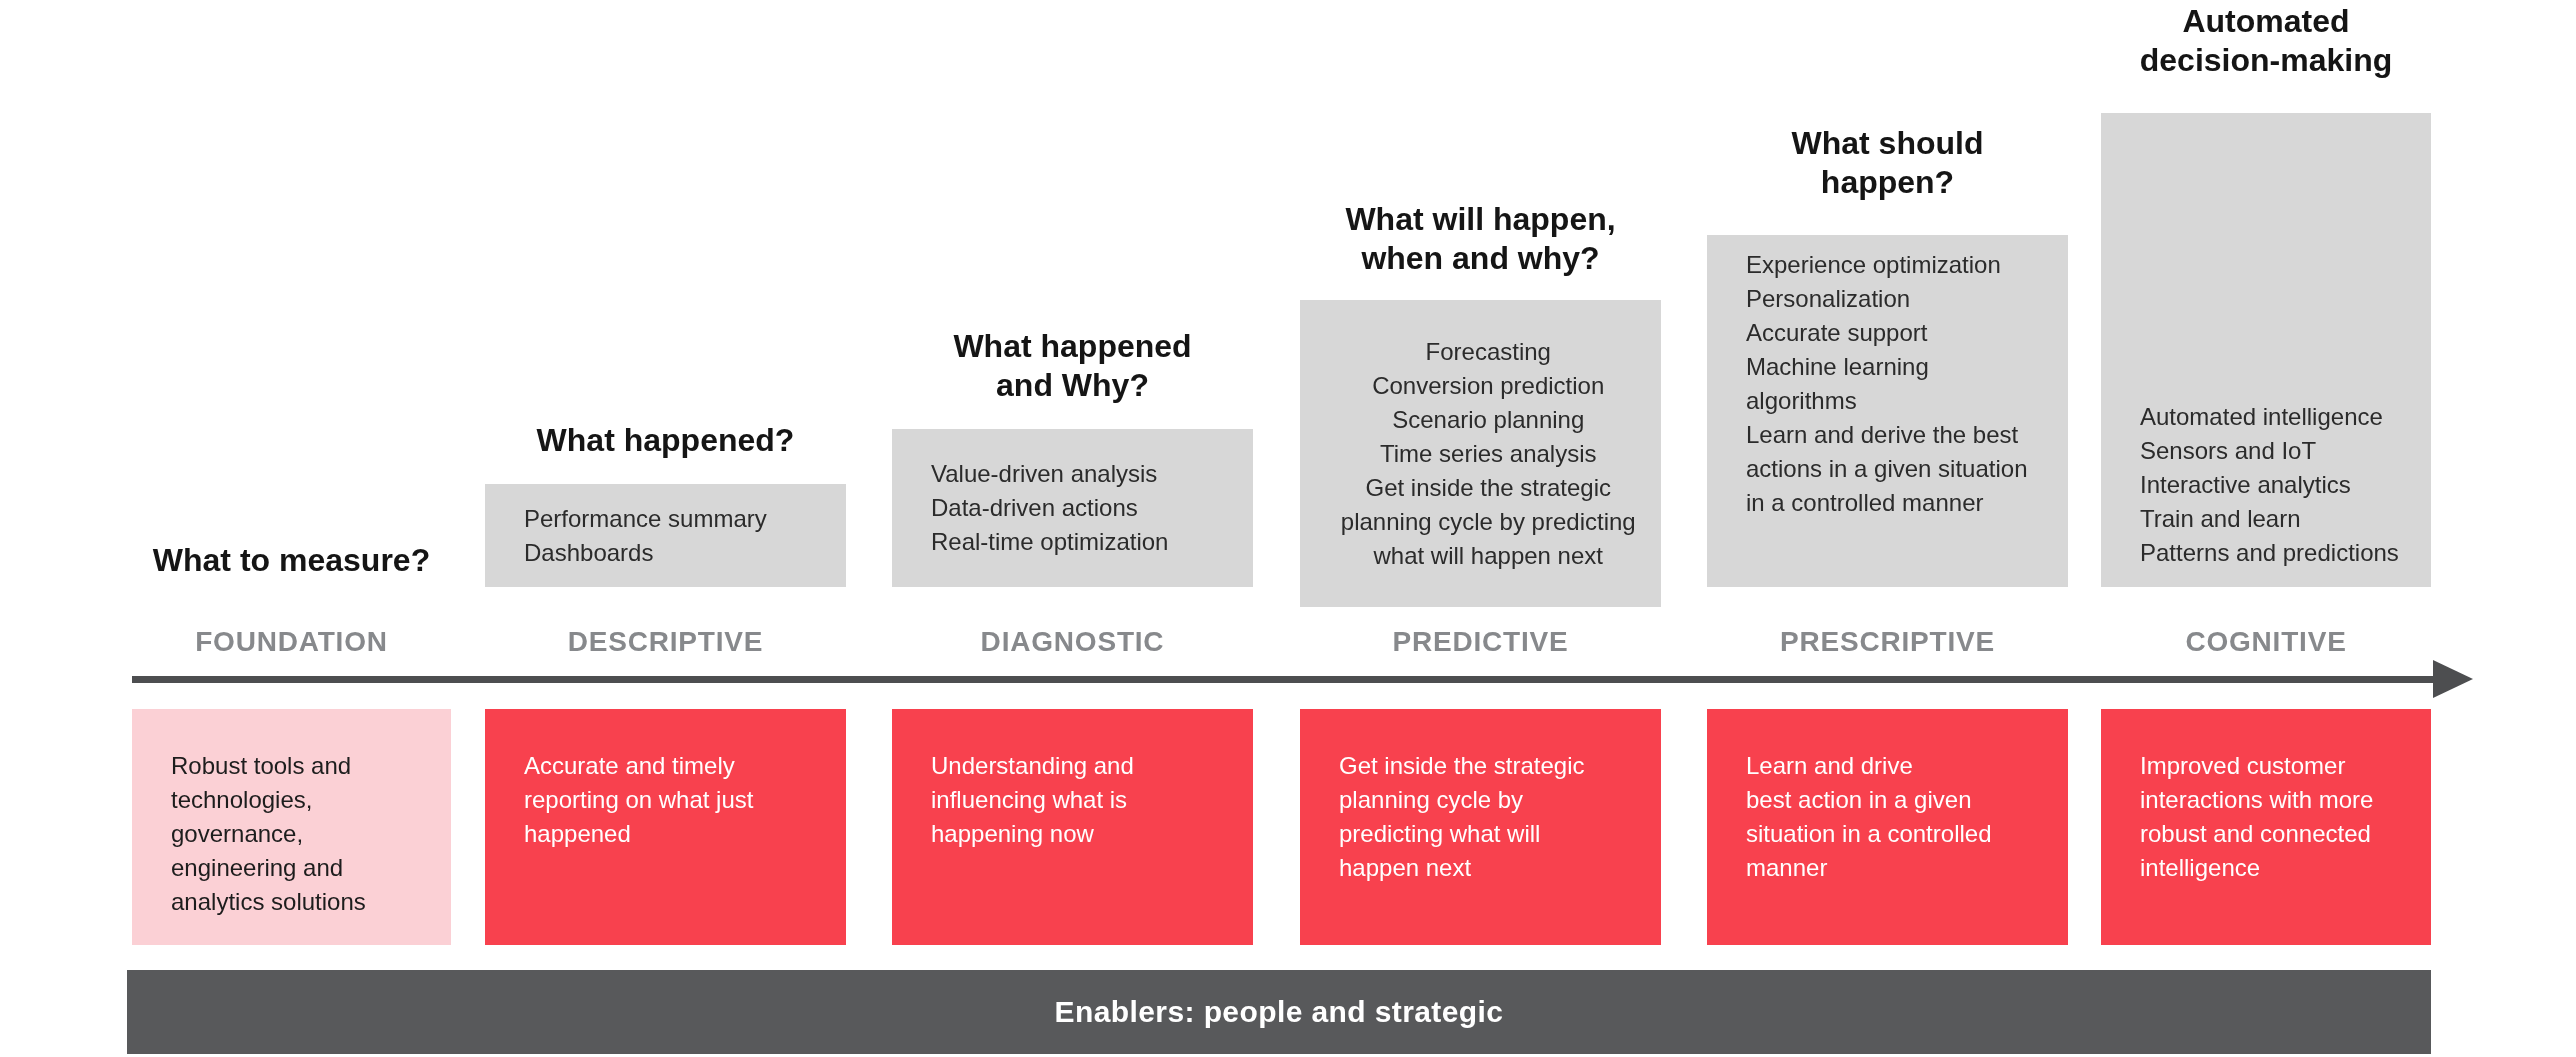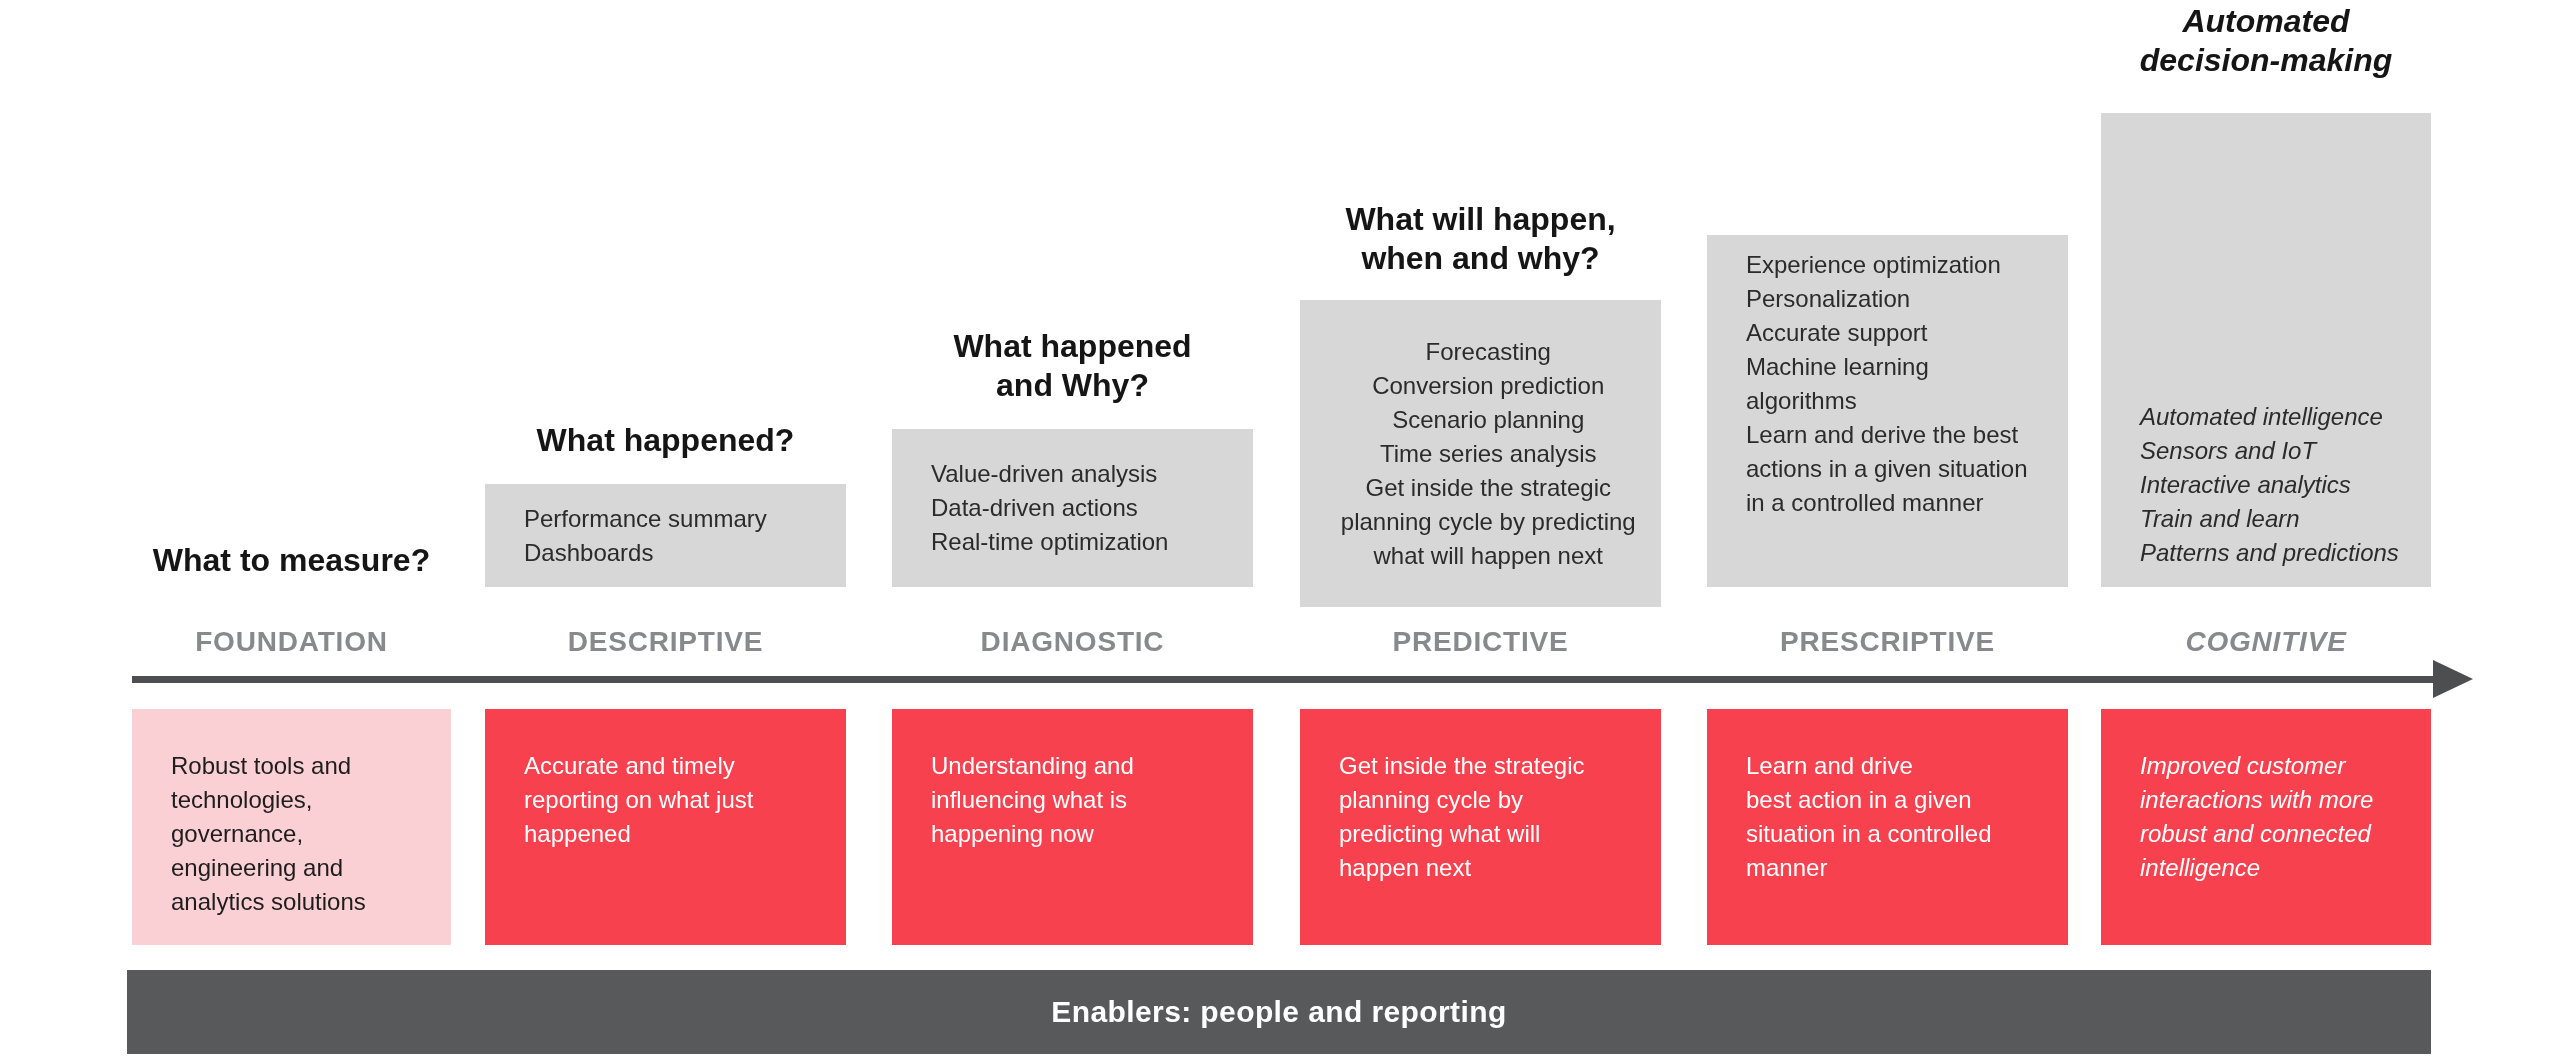--- a/index.html
+++ b/index.html
@@ -11,21 +11,21 @@
     color:#222;
     overflow:hidden;
   }
   
   .col{position:absolute;top:0;height:100%;}
   .col-1{left:132px;width:319px;}
   .col-2{left:485px;width:361px;}
   .col-3{left:892px;width:361px;}
   .col-4{left:1300px;width:361px;}
   .col-5{left:1707px;width:361px;}
-  .col-6{left:2101px;width:330px;font-style:italic;}
+  .col-6{left:2101px;width:330px;}
 
   
   .question{
     position:absolute;left:0;right:0;
     text-align:center;
     font-weight:bold;
     font-size:32px;line-height:39px;
     color:#151515;
     white-space:pre-line;
   }
@@ -152,20 +152,22 @@
         <div class="cap-line">Get inside the strategic planning cycle by predicting what will happen next</div>
       </div>
     <div class="stage-label">PREDICTIVE</div>
     <div class="outcome red">Get inside the strategic
 planning cycle by
 predicting what will
 happen next</div>
   </div>
 
   <div class="col col-5">
+    <div class="question">What should
+happen?</div>
     <div class="gray-box">
         <div class="cap-line">Experience optimization</div>
         <div class="cap-line">Personalization</div>
         <div class="cap-line">Accurate support</div>
         <div class="cap-line">Machine learning algorithms</div>
         <div class="cap-line">Learn and derive the best actions in a given situation in a controlled manner</div>
       </div>
     <div class="stage-label">PRESCRIPTIVE</div>
     <div class="outcome red">Learn and drive
 best action in a given
@@ -187,17 +189,17 @@
     <div class="outcome red">Improved customer
 interactions with more
 robust and connected
 intelligence</div>
   </div>
 
   <div class="arrow-line"></div>
   <div class="arrow-head"></div>
 
   <div class="footer-bar">
-    <span class="footer-text">Enablers: people and reporting</span>
+    <span class="footer-text">Enablers: people and strategic</span>
   </div>
 
 </div>
 
 
 </body></html>

